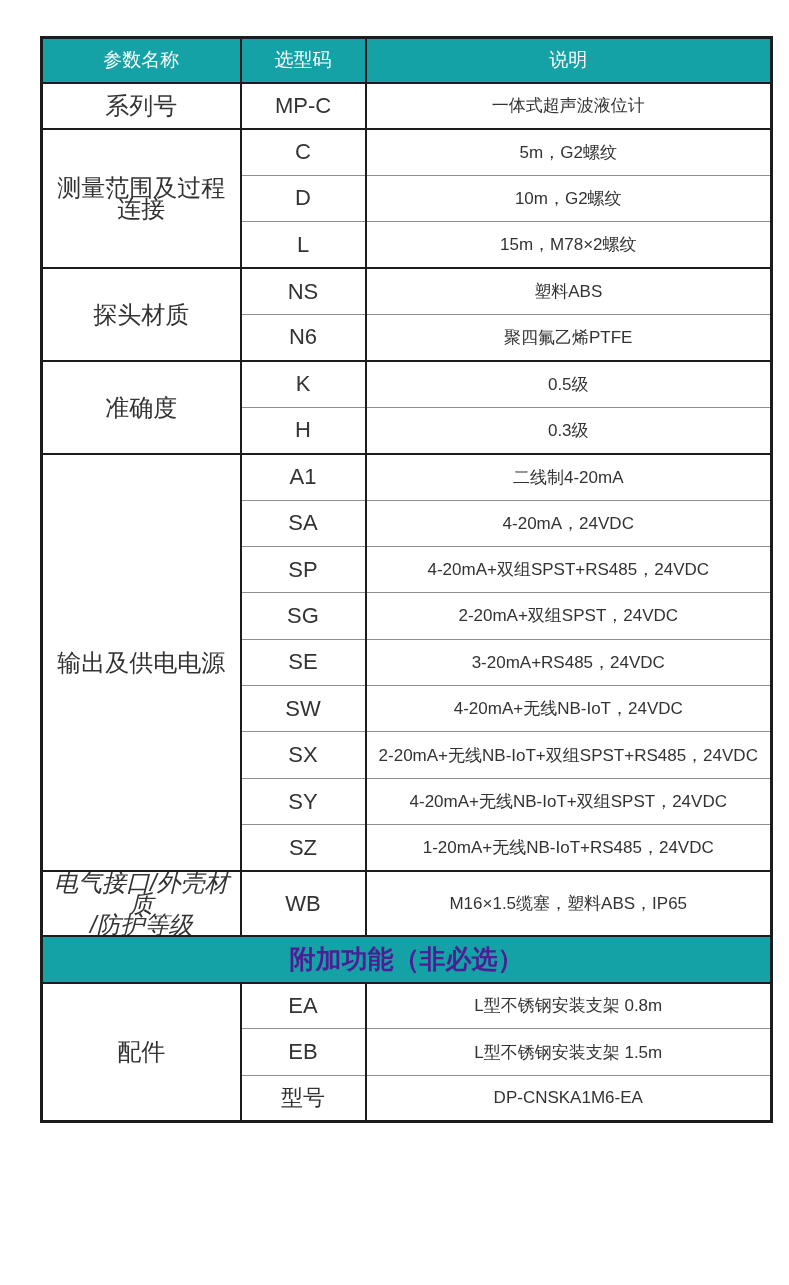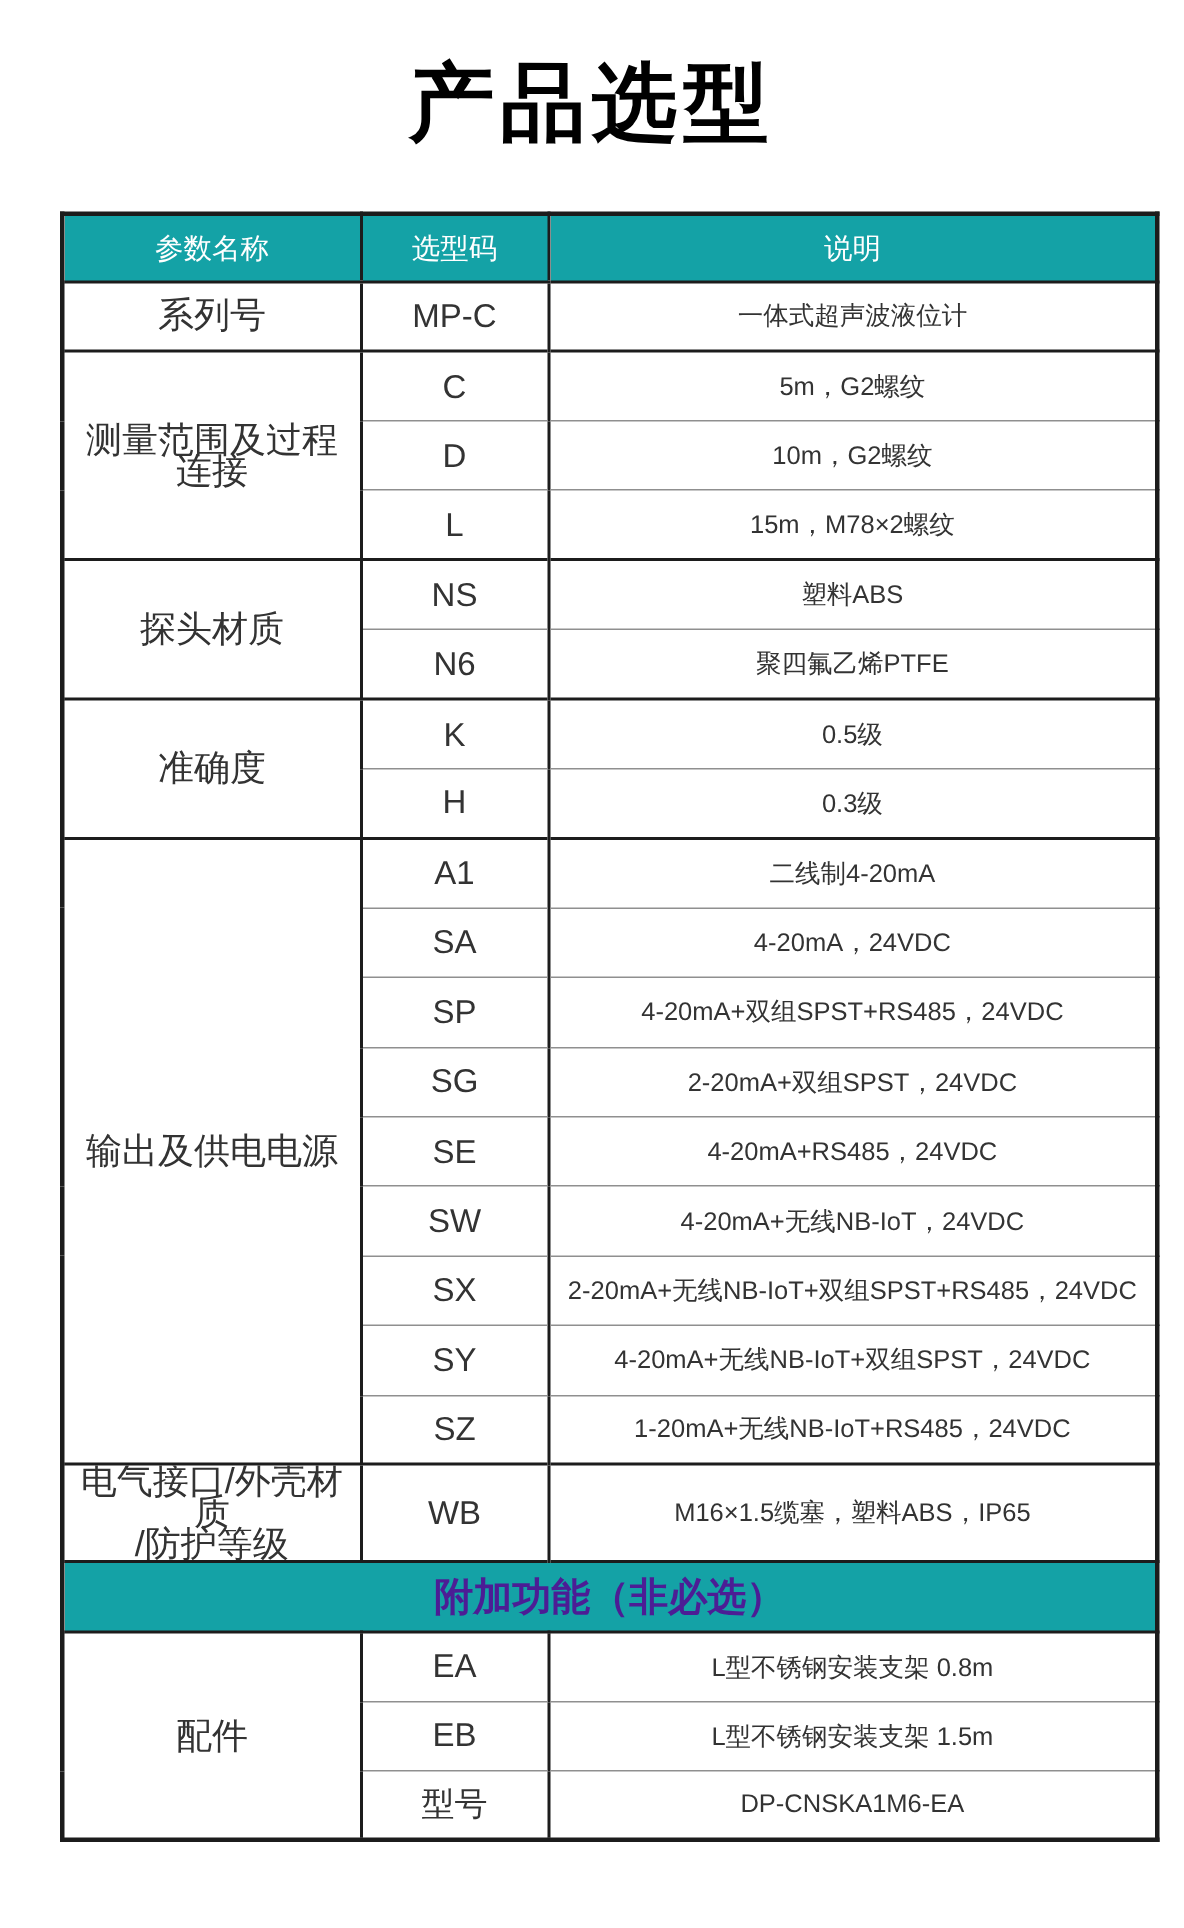--- a/index.html
+++ b/index.html
@@ -54,27 +54,26 @@
   tr.sec > td{border-top:2px solid var(--dark);}
   tr.sub > td{border-top:1px solid var(--gray);}
   tr.band > td{
     background:var(--teal);
     color:#4c1d95;
     font-size:26px;
     font-weight:700;
     border-top:2px solid var(--dark);
     border-bottom:2px solid var(--dark);
   }
-  .param-line{display:block;}
+  .param-line{display:block;font-style:italic;}
 </style>
 </head>
 <body>
 
 <div class="page">
-  <h1 class="title">产品选型</h1>
 
   <table class="sel">
     <colgroup>
       <col style="width:199px">
         <col style="width:125px">
         <col style="width:406px">
     </colgroup>
     <thead>
       <tr>
         <th>参数名称</th>
@@ -136,21 +135,21 @@
       <tr class="sub">
         <td class="code">SP</td>
         <td class="desc">4-20mA+双组SPST+RS485，24VDC</td>
       </tr>
       <tr class="sub">
         <td class="code">SG</td>
         <td class="desc">2-20mA+双组SPST，24VDC</td>
       </tr>
       <tr class="sub">
         <td class="code">SE</td>
-        <td class="desc">4-20mA+RS485，24VDC</td>
+        <td class="desc">3-20mA+RS485，24VDC</td>
       </tr>
       <tr class="sub">
         <td class="code">SW</td>
         <td class="desc">4-20mA+无线NB-IoT，24VDC</td>
       </tr>
       <tr class="sub">
         <td class="code">SX</td>
         <td class="desc">2-20mA+无线NB-IoT+双组SPST+RS485，24VDC</td>
       </tr>
       <tr class="sub">

